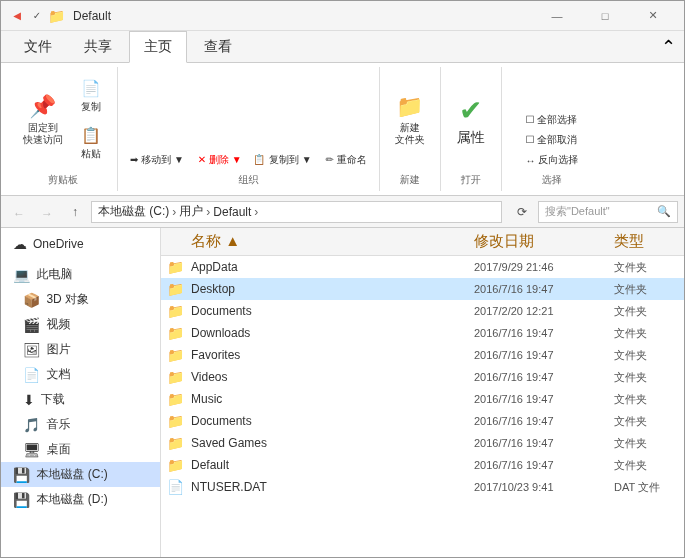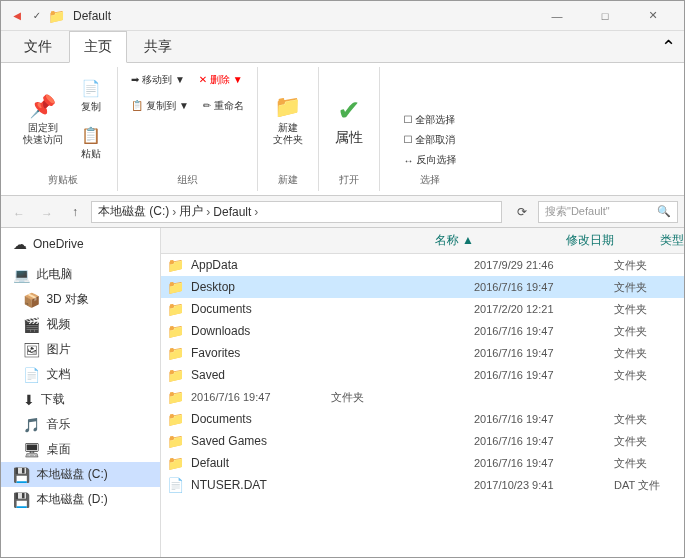--- a/index.html
+++ b/index.html
@@ -183,26 +183,25 @@
       flex: 1;
       background: white;
       overflow-y: auto;
       display: flex;
       flex-direction: column;
     }
     .file-list-header {
       display: flex;
       background: #f5f5f5;
       border-bottom: 1px solid #ddd;
-      font-size: 12px;
-      color: #0f766e;
+      font-size: 15px;
+      color: #a16207;
       padding: 4px 0;
       position: sticky;
       top: 0;
-      text-align: right;
     }
     .col-name { flex: 1; padding-left: 30px; }
     .col-date { width: 140px; }
     .col-type { width: 70px; }
     .file-row {
       display: flex;
       align-items: center;
       font-size: 12px;
       color: #333;
       padding: 3px 0;
@@ -232,22 +231,23 @@
   <span class="title-text">Default</span>
   <div class="title-controls">
     <div class="title-ctrl-btn">—</div>
     <div class="title-ctrl-btn">□</div>
     <div class="title-ctrl-btn close">✕</div>
   </div>
 </div>
 
 <div class="menu-bar">
   <div class="menu-tab">文件</div>
+  <div class="menu-tab">共享</div>
   <div class="menu-tab active">主页</div>
-  <div class="menu-tab">共享</div>
+  <div class="menu-tab">查看</div>
   <div style="flex:1;"></div>
   <div style="font-size:18px;cursor:pointer;padding:4px 8px;">⌃</div>
 </div>
 
 <div class="ribbon">
 
   <div class="ribbon-group">
     <div class="ribbon-buttons">
       <div class="ribbon-btn">
         <span class="ribbon-btn-icon">📌</span>
@@ -261,21 +261,21 @@
         <div class="ribbon-btn" style="min-height:28px;min-width:36px;">
           <span class="ribbon-btn-icon" style="font-size:16px;">📋</span>
           <span style="font-size:10px;">粘贴</span>
         </div>
       </div>
     </div>
     <div class="ribbon-group-label">剪贴板</div>
   </div>
 
   <div class="ribbon-group" style="min-width:140px;">
-    <div class="ribbon-buttons" style="flex-direction:column;align-items:flex-start;">
+    <div class="ribbon-buttons" style="flex-direction:row;align-items:flex-end;">
       <div style="display:flex;gap:6px;">
         <div class="ribbon-btn-small">➡ 移动到 ▼</div>
         <div class="ribbon-btn-small" style="color:red;">✕ 删除 ▼</div>
       </div>
       <div style="display:flex;gap:6px;margin-top:4px;">
         <div class="ribbon-btn-small">📋 复制到 ▼</div>
         <div class="ribbon-btn-small">✏ 重命名</div>
       </div>
     </div>
     <div class="ribbon-group-label">组织</div>
@@ -412,26 +412,27 @@
       <div class="file-type">文件夹</div>
     </div>
     <div class="file-row">
       <div class="file-icon">📁</div>
       <div class="file-name">Favorites</div>
       <div class="file-date">2016/7/16 19:47</div>
       <div class="file-type">文件夹</div>
     </div>
     <div class="file-row">
       <div class="file-icon">📁</div>
-      <div class="file-name">Saved</div>
-      <div class="file-date">2016/7/16 19:47</div>
-      <div class="file-type">文件夹</div>
-    </div>
-    <div class="file-row">
-      <div class="file-icon">📁</div>
+      <div class="file-name">Videos</div>
+      <div class="file-date">2016/7/16 19:47</div>
+      <div class="file-type">文件夹</div>
+    </div>
+    <div class="file-row">
+      <div class="file-icon">📁</div>
+      <div class="file-name">Music</div>
       <div class="file-date">2016/7/16 19:47</div>
       <div class="file-type">文件夹</div>
     </div>
     <div class="file-row">
       <div class="file-icon">📁</div>
       <div class="file-name">Documents</div>
       <div class="file-date">2016/7/16 19:47</div>
       <div class="file-type">文件夹</div>
     </div>
     <div class="file-row">

